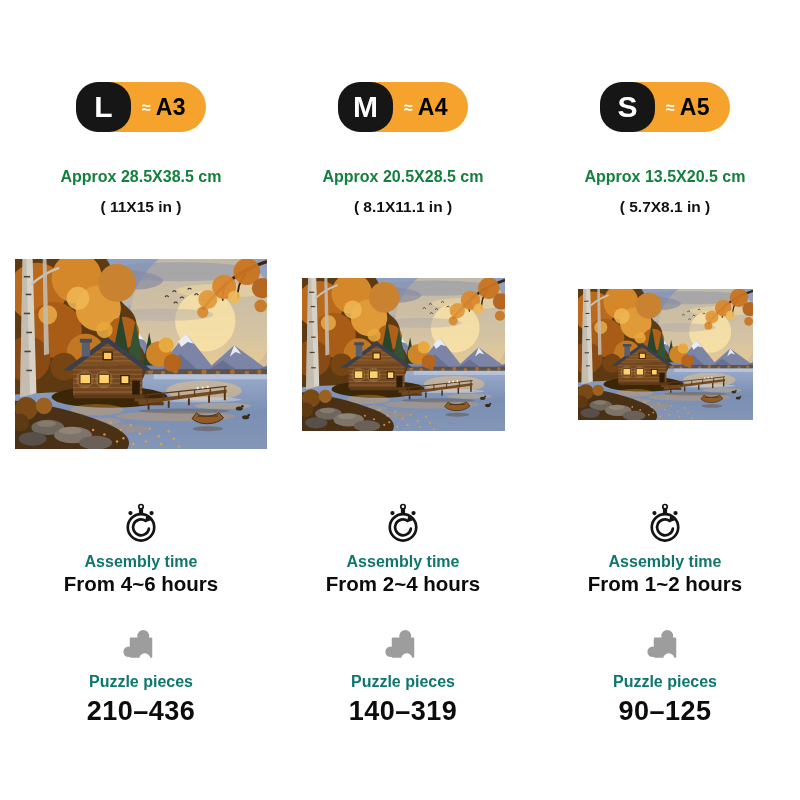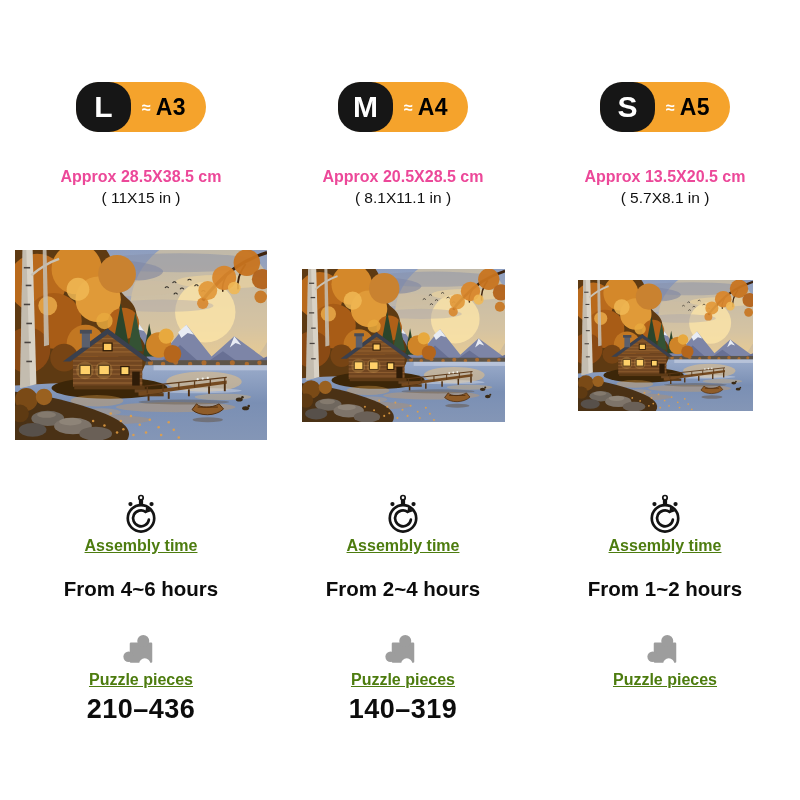--- a/index.html
+++ b/index.html
@@ -7,33 +7,33 @@
   .cols{display:flex;padding-left:10px;}
   .col{width:262px;display:flex;flex-direction:column;align-items:center;}
 
   .badge{display:flex;align-items:center;height:50px;border-radius:26px;margin-top:82px;padding-right:20px;background:var(--accent,#F5A32C);}
   .badge-letter-box{width:55px;height:50px;border-radius:22px;background:#161616;display:flex;align-items:center;justify-content:center;}
   .badge-letter-box span{color:#fff;font-size:30px;font-weight:700;line-height:1;}
   .badge-approx{color:#fff;font-size:16px;font-weight:700;margin:2px 5px 0 11px;line-height:1;}
   .badge-paper{color:#000000;font-size:23px;font-weight:700;line-height:1;letter-spacing:.5px;}
 
   .dims{margin-top:36px;text-align:center;}
-  .dim-cm{font-size:16px;font-weight:700;color:#ec4899;}
-  .dim-in{font-size:15.5px;font-weight:400;color:#111;margin-top:3px;}
+  .dim-cm{font-size:16px;font-weight:700;color:#15803d;}
+  .dim-in{font-size:15.5px;font-weight:700;color:#111;margin-top:12px;}
 
   .img-area{height:212px;margin-top:32px;display:flex;align-items:center;justify-content:center;}
   .img-l{width:252px;height:190px;}
   .img-m{width:203px;height:153px;}
   .img-s{width:175px;height:131px;}
 
   .icon{display:block;}
   .stopwatch{margin-top:40px;width:46px;height:46px;}
   .puzzle{margin-top:28px;width:42px;height:42px;}
-  .gray-label{font-size:16px;font-weight:700;color:#4d7c0f;text-decoration:underline;}
-  .assembly-value{font-size:20.5px;font-weight:700;color:#0c0c0c;margin-top:22px;}
+  .gray-label{font-size:16px;font-weight:700;color:#0f766e;margin-top:7px;}
+  .assembly-value{font-size:20.5px;font-weight:700;color:#0c0c0c;margin-top:1px;}
   .pieces-value{font-size:27px;font-weight:700;color:#0c0c0c;margin-top:5px;letter-spacing:.5px;}
 </style>
 </head>
 <body>
 
 <svg width="0" height="0" style="position:absolute" aria-hidden="true">
   <defs>
     <linearGradient id="pg-sky" x1="0" y1="0" x2="0" y2="1">
       <stop offset="0" stop-color="#8d9ec0"></stop>
         <stop offset="0.4" stop-color="#b7b3b2"></stop>
@@ -329,16 +329,17 @@
       </div>
       <svg class="icon stopwatch" viewBox="0 0 48 48">
           <use href="#ic-stopwatch" xlink:href="#ic-stopwatch"></use>
         </svg>
       <div class="gray-label">Assembly time</div>
       <div class="assembly-value">From 1~2 hours</div>
       <svg class="icon puzzle" viewBox="0 0 56 56">
           <use href="#ic-puzzle" xlink:href="#ic-puzzle"></use>
         </svg>
       <div class="gray-label">Puzzle pieces</div>
+      <div class="pieces-value">90–125</div>
     </section>
 
   </div>
 </div>
 
 </body></html>

